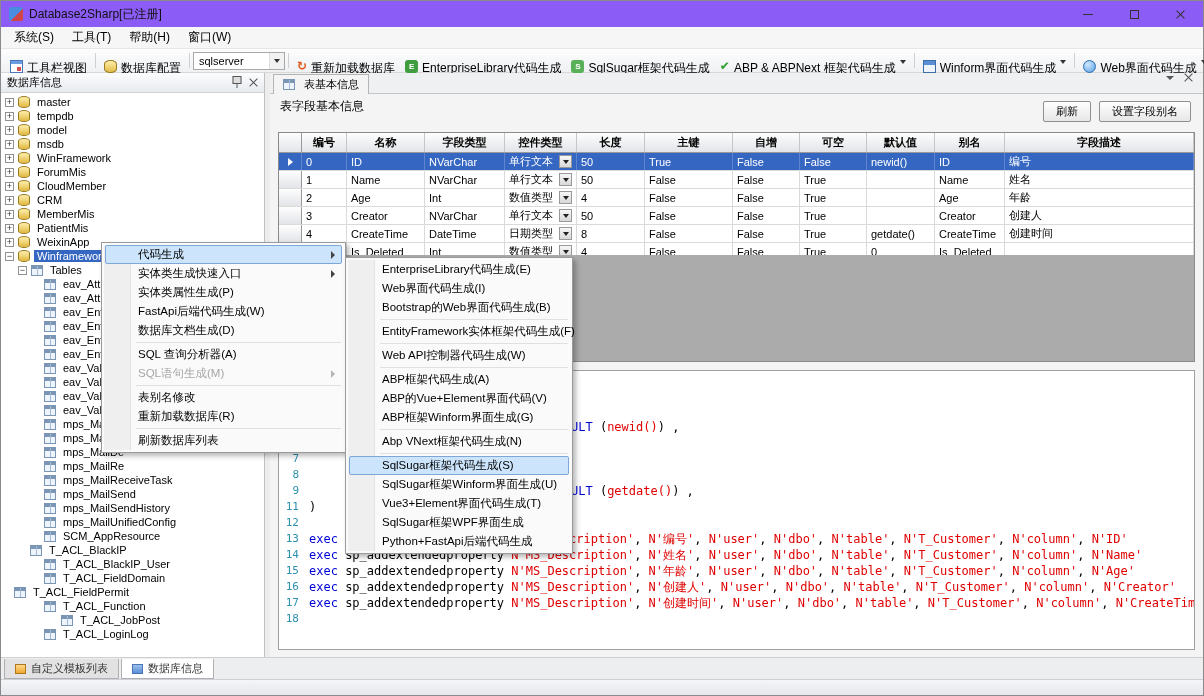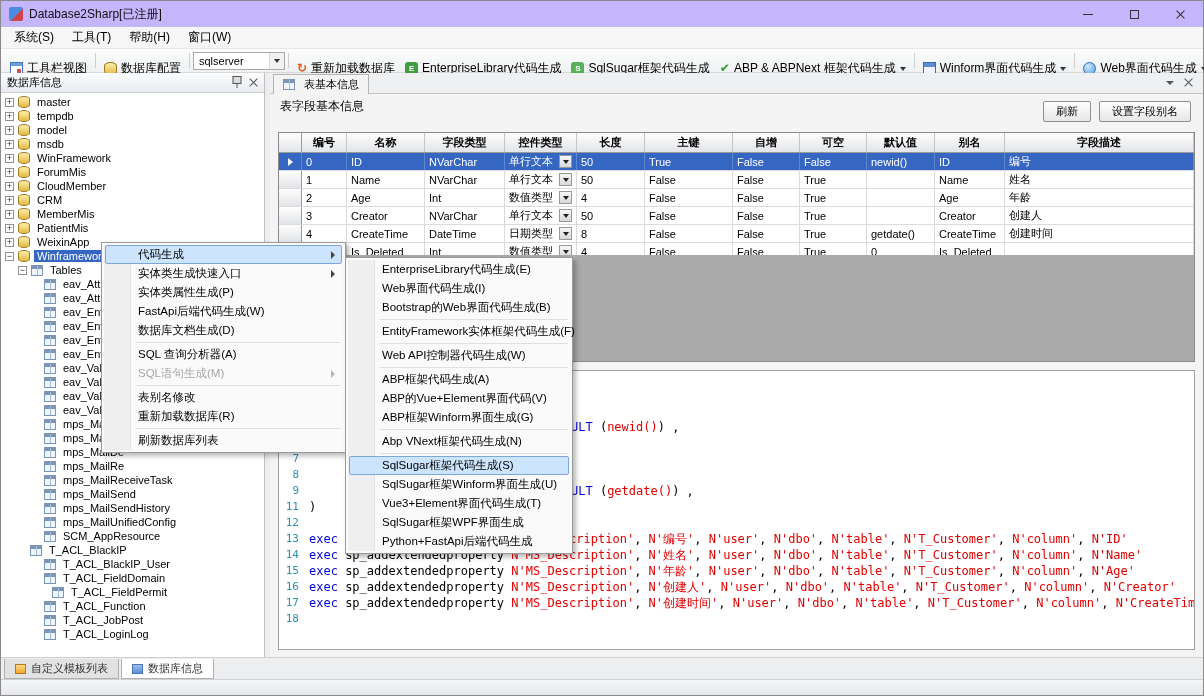--- a/index.html
+++ b/index.html
@@ -1,39 +1,39 @@
 <!DOCTYPE html>
 <html><head>
 <meta charset="utf-8">
 <style>
   *{margin:0;padding:0;box-sizing:border-box;}
   html,body{width:1204px;height:696px;overflow:hidden;}
   body{font-family:"Liberation Sans","DejaVu Sans",sans-serif;font-size:12px;color:#000;background:#fff;position:relative;}
   .win{position:absolute;inset:0;border:1px solid #8a8a8a;background:#f0f0f0;}
 
   
-  .titlebar{position:absolute;left:0;top:0;width:100%;height:26px;background:#c4b5fd;display:flex;align-items:center;}
+  .titlebar{position:absolute;left:0;top:0;width:100%;height:26px;background:#8b5cf6;display:flex;align-items:center;}
   .app-icon{width:14px;height:14px;margin:0 6px 0 8px;border-radius:2px;background:linear-gradient(135deg,#4a8de0 55%,#d04545 55%);flex:none;}
   .title-text{font-size:12px;color:#111;}
   .win-controls{margin-left:auto;display:flex;height:100%;}
   .win-btn{width:46px;display:flex;align-items:center;justify-content:center;}
   .glyph-min{width:10px;height:1px;background:#333;}
   .glyph-max{width:9px;height:9px;border:1px solid #333;}
   .glyph-close{position:relative;width:11px;height:11px;}
   .glyph-close::before,.glyph-close::after{content:"";position:absolute;left:0;top:5px;width:11px;height:1px;background:#333;}
   .glyph-close::before{transform:rotate(45deg);}
   .glyph-close::after{transform:rotate(-45deg);}
 
   
   .menubar{position:absolute;left:0;top:26px;width:100%;height:22px;background:#f6f6f6;border-bottom:1px solid #e6e6e6;display:flex;align-items:center;padding-left:4px;}
   .menu-item{padding:3px 9px;}
 
   
   .toolbar{position:absolute;left:0;top:48px;width:100%;height:24px;background:linear-gradient(#fdfdfd,#eff1f3);border-bottom:1px solid #d8d8d8;display:flex;align-items:center;padding:0 4px;white-space:nowrap;}
-  .tbtn{display:flex;align-items:center;gap:4px;padding:10px 5px;border-radius:2px;flex:none;margin-top:16px;}
+  .tbtn{display:flex;gap:4px;padding:10px 5px;border-radius:2px;flex:none;margin-top:16px;}
   .tsep{width:1px;height:15px;background:#cfcfcf;margin:0 3px;flex:none;}
   .tspacer{flex:1;}
   .dd{width:0;height:0;border-top:4px solid #333;border-left:3px solid transparent;border-right:3px solid transparent;display:inline-block;}
   .combo{width:92px;height:18px;background:#fff;border:1px solid #a9a9a9;display:flex;align-items:center;padding-left:5px;font-size:11px;flex:none;}
   .combo-arrow{margin-left:auto;width:15px;height:100%;display:flex;align-items:center;justify-content:center;background:#f2f2f2;border-left:1px solid #ddd;}
   .ic{width:13px;height:13px;display:inline-block;flex:none;position:relative;}
   .ic-view{border:1px solid #4a76b8;background:linear-gradient(#6a9ce0 0 3px,#fff 3px);}
   .ic-view::after{content:"";position:absolute;right:1px;bottom:1px;width:4px;height:4px;background:#d65050;}
   .ic-db{border:1px solid #9a7c22;border-radius:6px/4px;background:linear-gradient(#ffefa8,#e2bc4a);}
   .ic-glyph{font-weight:700;font-size:12px;line-height:13px;flex:none;}
@@ -68,21 +68,21 @@
   .ticon.db{border:1px solid #97791f;border-radius:6px/3px;background:linear-gradient(#fff0b0,#e0b840);height:12px;}
   .ticon.table{border:1px solid #7b95b5;background-image:linear-gradient(90deg,transparent 0 5px,#a5bcd6 5px 6px,transparent 6px),linear-gradient(#7b95b5 0 3px,#eef4fb 3px);}
   .tlabel{padding:0 3px;}
   .tlabel.sel{background:#3566c2;color:#fff;}
 
   
   .splitter{position:absolute;left:264px;top:72px;width:5px;height:584px;background:#ededed;}
 
   
   .maindock{position:absolute;left:269px;top:72px;right:0;height:584px;background:#f4f4f4;}
-  .tabstrip{position:absolute;left:0;top:0;right:0;height:21px;background:#eef0f2;border-bottom:1px solid #c4c4c4;display:flex;align-items:flex-end;padding-left:3px;}
+  .tabstrip{position:absolute;left:0;top:0;right:0;height:21px;background:#eef0f2;border-bottom:1px solid #c4c4c4;display:flex;align-items:flex-start;padding-left:3px;}
   .tab{display:flex;align-items:center;gap:5px;height:20px;padding:0 9px;background:#f4f4f4;border:1px solid #b4b4b4;border-bottom:none;font-size:11px;position:relative;top:1px;}
   .strip-icons{margin-left:auto;display:flex;gap:10px;align-items:center;padding:0 10px 6px 0;}
   .dcar{width:0;height:0;border-top:4px solid #555;border-left:4px solid transparent;border-right:4px solid transparent;}
   .page{position:absolute;left:0;top:21px;right:0;bottom:0;}
   .section-label{position:absolute;left:10px;top:4px;font-size:12px;}
   .btn-row{position:absolute;top:7px;right:12px;display:flex;gap:8px;}
   .wbtn{height:21px;background:linear-gradient(#fefefe,#e7e7e7);border:1px solid #8f8f8f;border-radius:2px;font-size:11px;padding:0 12px;display:flex;align-items:center;justify-content:center;}
 
   
   .grid-wrap{position:absolute;left:8px;right:8px;top:38px;height:230px;background:#ababab;border:1px solid #8a8a8a;overflow:hidden;}
@@ -388,31 +388,31 @@
         <div class="tree-row" style="padding-left: 30px;">
           <span class="expander-sp"></span>
           <span class="ticon table"></span>
           <span class="tlabel">T_ACL_BlackIP_User</span>
         </div>
         <div class="tree-row" style="padding-left: 30px;">
           <span class="expander-sp"></span>
           <span class="ticon table"></span>
           <span class="tlabel">T_ACL_FieldDomain</span>
         </div>
-        <div class="tree-row" style="padding-left: 30px; margin-left: 8px;">
+        <div class="tree-row" style="">
           <span class="expander-sp"></span>
           <span class="ticon table"></span>
           <span class="tlabel">T_ACL_FieldPermit</span>
         </div>
         <div class="tree-row" style="padding-left: 30px;">
           <span class="expander-sp"></span>
           <span class="ticon table"></span>
           <span class="tlabel">T_ACL_Function</span>
         </div>
-        <div class="tree-row" style="padding-left: 30px;">
+        <div class="tree-row" style="padding-left: 47px;">
           <span class="expander-sp"></span>
           <span class="ticon table"></span>
           <span class="tlabel">T_ACL_JobPost</span>
         </div>
         <div class="tree-row" style="padding-left: 30px;">
           <span class="expander-sp"></span>
           <span class="ticon table"></span>
           <span class="tlabel">T_ACL_LoginLog</span>
         </div>
       </div>

